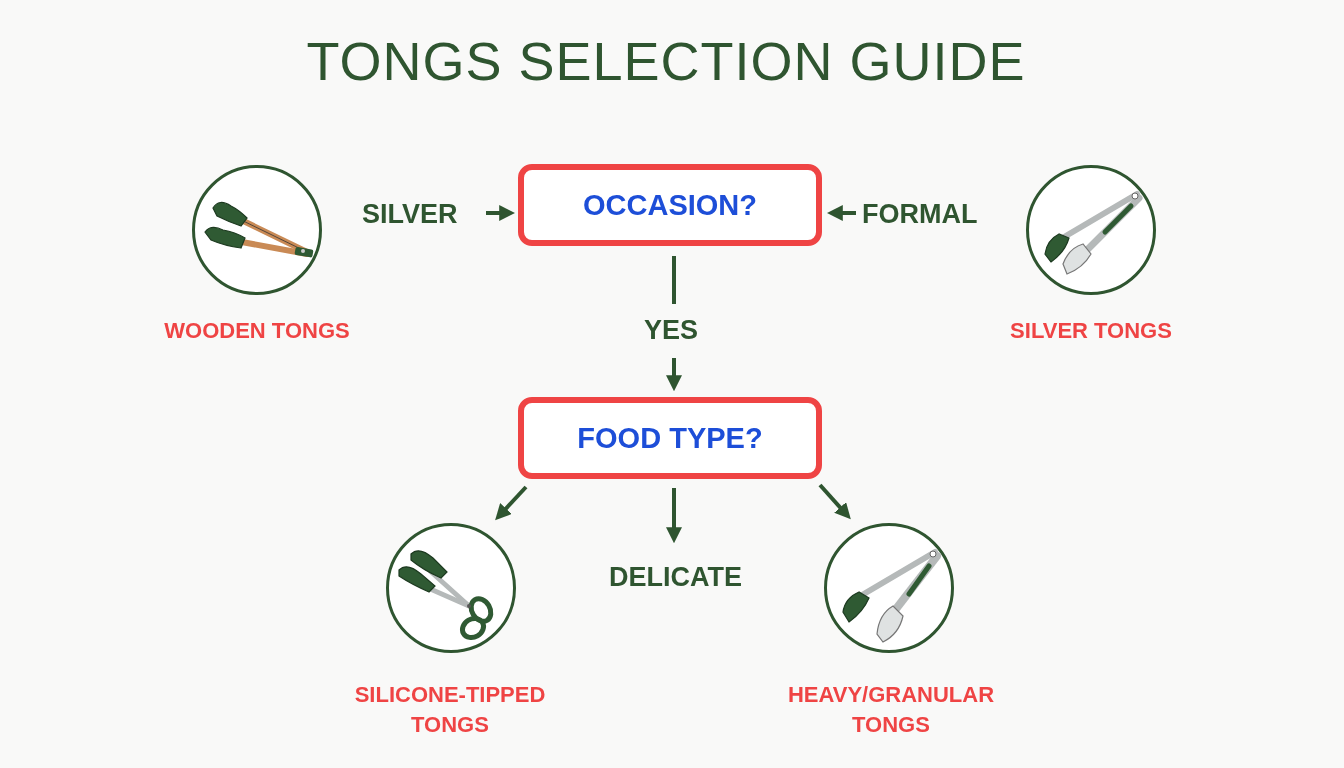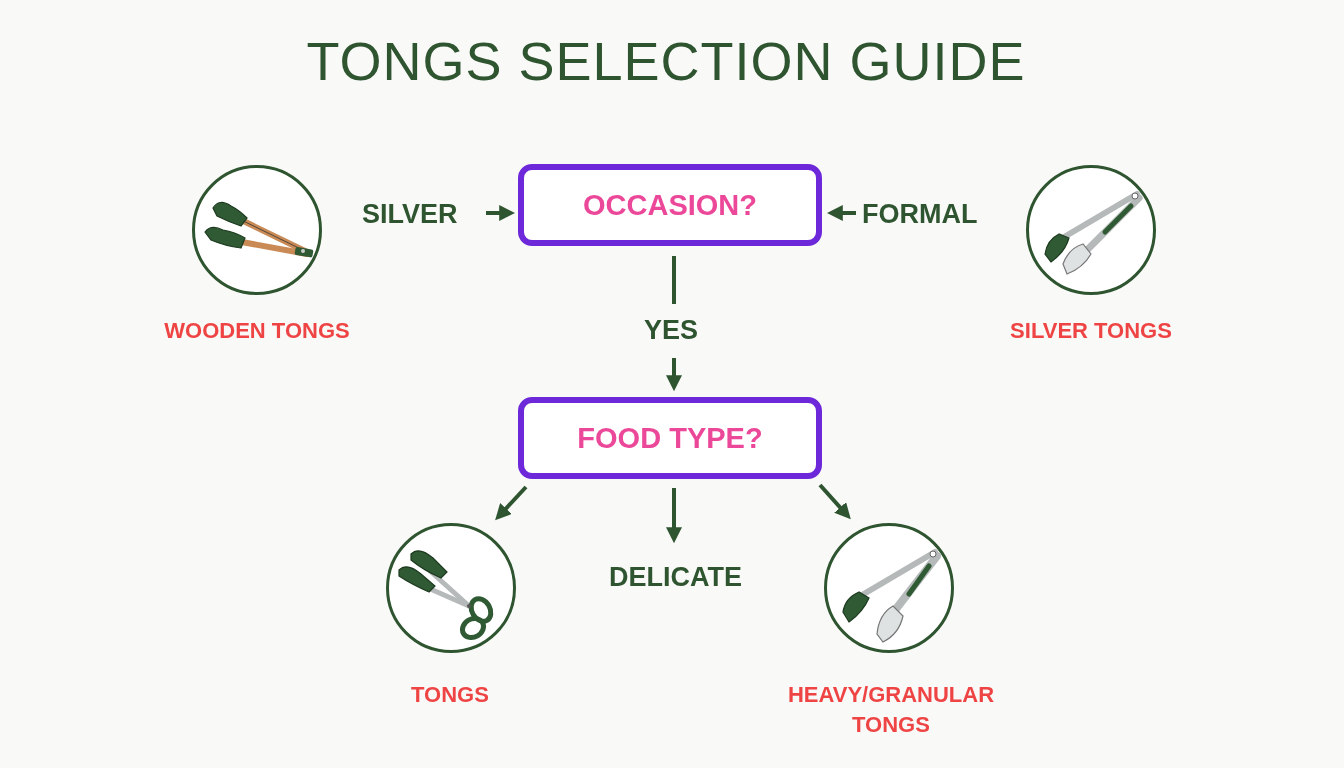--- a/index.html
+++ b/index.html
@@ -7,23 +7,23 @@
     width: 1344px; height: 768px; position: relative; overflow: hidden;
     background: #f9f9f8;
     font-family: "Liberation Sans", "DejaVu Sans", sans-serif;
   }
   .title {
     position: absolute; left: 0; top: 30px; width: 1332px; text-align: center;
     font-size: 54px; font-weight: 400; color: #2f5530; letter-spacing: 1px;
   }
   .box {
     position: absolute; box-sizing: border-box;
-    border: 6px solid #6d28d9; border-radius: 14px; background: #fff;
+    border: 6px solid #ef4444; border-radius: 14px; background: #fff;
     display: flex; align-items: center; justify-content: center;
-    font-size: 29px; font-weight: 700; color: #ec4899;
+    font-size: 29px; font-weight: 700; color: #1d4ed8;
   }
   .green-label {
     position: absolute; font-weight: 700; color: #2f5530; font-size: 27px;
   }
   .black-label {
     position: absolute; font-weight: 700; color: #ef4444; font-size: 22px; text-align: center; line-height: 30px;
   }
   .circle {
     position: absolute; width: 130px; height: 130px; box-sizing: border-box;
     border: 3px solid #2f5530; border-radius: 50%; background: #fff;
@@ -102,20 +102,21 @@
     <path d="M40,44 L80,80" stroke="#b5b9b9" stroke-width="5" stroke-linecap="round"></path>
     <path d="M30,58 L80,80" stroke="#b5b9b9" stroke-width="5" stroke-linecap="round"></path>
     <path d="M22,28 Q30,20 44,32 L58,46 L52,52 Q34,44 22,34 Z" fill="#2f5a33" stroke="#1d3a20" stroke-width="1.2"></path>
     <path d="M10,44 Q18,36 32,48 L46,60 L40,66 Q22,58 10,50 Z" fill="#2f5a33" stroke="#1d3a20" stroke-width="1.2"></path>
     <ellipse cx="92" cy="84" rx="9" ry="12" fill="none" stroke="#2f5a33" stroke-width="5" transform="rotate(-30 92 84)"></ellipse>
     <ellipse cx="84" cy="102" rx="11" ry="9" fill="none" stroke="#2f5a33" stroke-width="5" transform="rotate(-30 84 102)"></ellipse>
     <circle cx="80" cy="80" r="2" fill="#555"></circle>
   </svg>
 </div>
 <div class="black-label" style="left:330px; top:680px; width:240px;">
+  <div>SILICONE-TIPPED</div>
   <div>TONGS</div>
 </div>
 
 <div class="circle" style="left:824px; top:523px;">
   <svg viewBox="0 0 124 124">
     <path d="M30,72 L108,26" stroke="#b5b9b9" stroke-width="6" stroke-linecap="round"></path>
     <path d="M62,92 L110,30" stroke="#b5b9b9" stroke-width="8" stroke-linecap="round"></path>
     <path d="M82,68 L102,40" stroke="#2f5a33" stroke-width="5" stroke-linecap="round"></path>
     <path d="M16,86 Q18,72 32,66 L42,72 Q36,86 22,96 Z" fill="#2f5a33" stroke="#1d3a20" stroke-width="1.2"></path>
     <path d="M50,108 Q52,88 66,80 L76,90 Q72,108 56,116 Z" fill="#dfe2e2" stroke="#777" stroke-width="1.2"></path>

